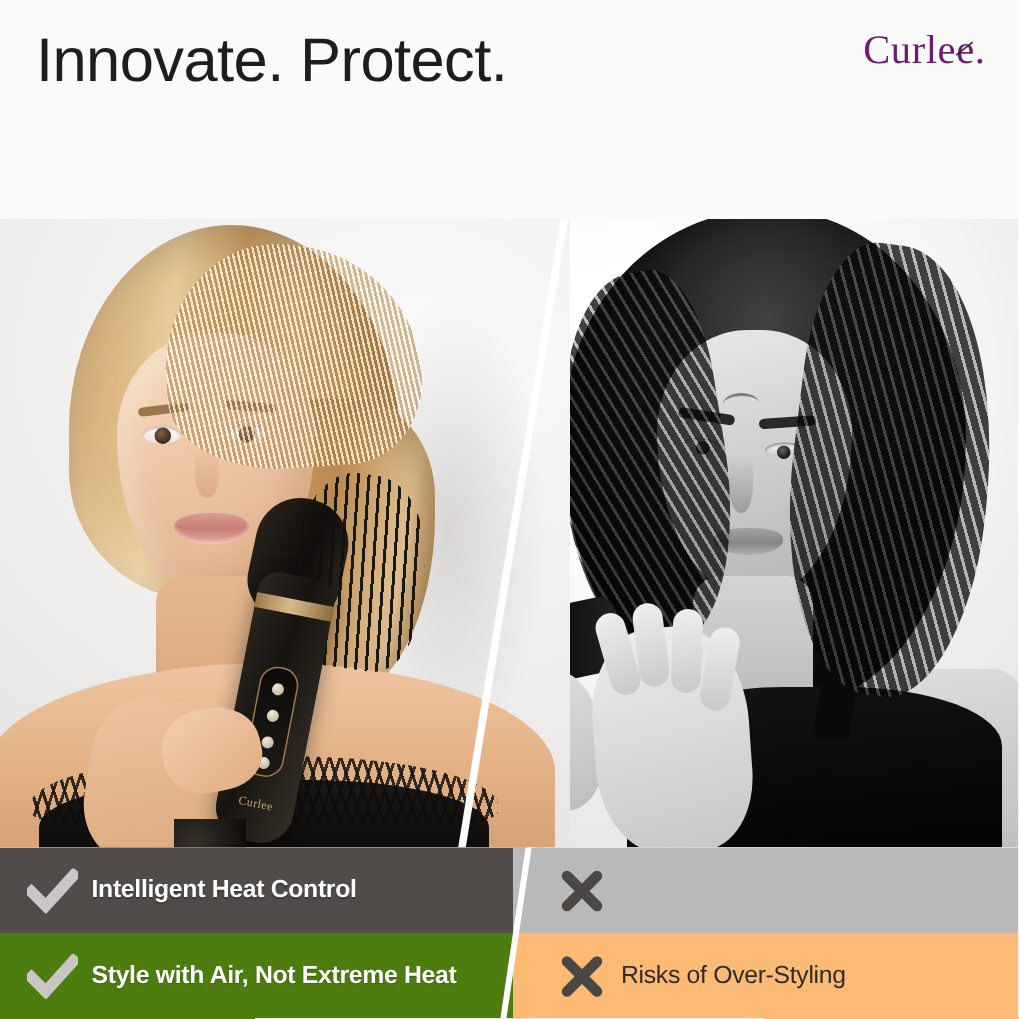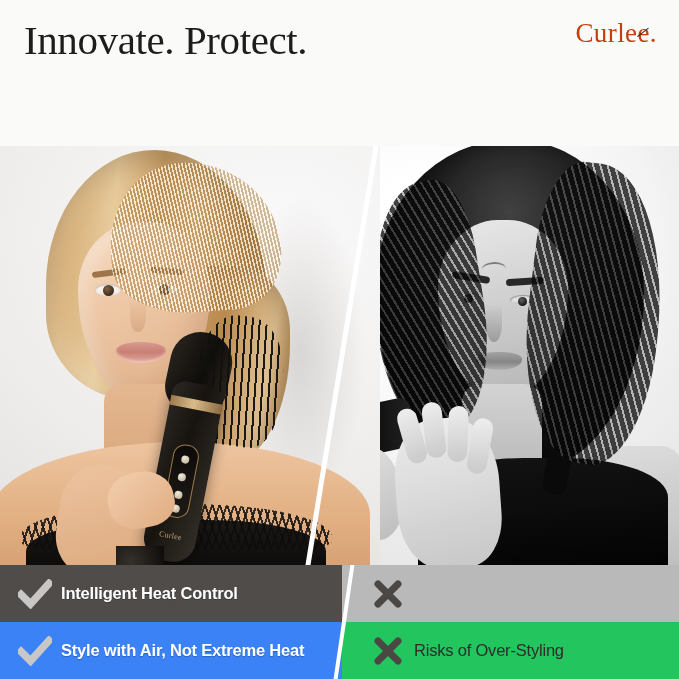--- a/index.html
+++ b/index.html
@@ -22,35 +22,34 @@
     width:679px; height:146px;
     background:#fafaf9;
     z-index:6;
   }
   .headline-1 {
     position:absolute; left:24px; top:17px;
     font-size:41px; line-height:46px;
     font-weight:400; letter-spacing:-0.4px;
     color:#1d1d1d;
     white-space:nowrap;
-    font-family:Liberation Serif, serif;
   }
   .headline-2 {
     position:absolute; left:24px; top:63px;
     font-size:56px; line-height:64px;
     font-weight:400; letter-spacing:-1.3px;
     color:#191919;
     white-space:nowrap;
   }
   .brand-logo {
     position:absolute; right:22px; top:18px;
     font-family:"Liberation Serif", serif;
     font-size:27px; line-height:30px;
     font-weight:400; letter-spacing:0.4px;
-    color:#c2410c;
+    color:#701a75;
     white-space:nowrap;
   }
   .brand-logo .slashed-e {
     position:relative; display:inline-block;
   }
   .brand-logo .slashed-e::after {
     content:""; position:absolute;
     left:-1px; top:50%; width:110%; height:1px;
     background:#2a2a2a;
     transform:translateY(-1px) rotate(-38deg);
@@ -360,24 +359,24 @@
     position:absolute; top:0; height:114px; overflow:hidden;
   }
   .banner-left  { left:0;   width:352px; }
   .banner-right { left:342px; width:337px; }
   .banner-row {
     position:relative; display:flex; align-items:center;
     height:57px; padding-left:15px;
   }
   
   .banner-left .banner-row.r1 { background:#4f4c4a; }
-  .banner-left .banner-row.r2 { background:#3b82f6; }
+  .banner-left .banner-row.r2 { background:#4d7c0f; }
   
   .banner-right .banner-row.r1 { background:#b9b9b9; }
-  .banner-right .banner-row.r2 { background:#22c55e;align-items:center; }
+  .banner-right .banner-row.r2 { background:#fdba74;align-items:center; }
 
   .banner-left .banner-row { clip-path: polygon(0 0, 100% 0, 100% 100%, 0 100%); }
 
   .icon-box {
     width:40px; height:40px; flex:0 0 40px;
     display:flex; align-items:center; justify-content:center;
     margin-right:6px;
   }
   .check-icon svg { display:block; }
   .x-icon svg { display:block; }

